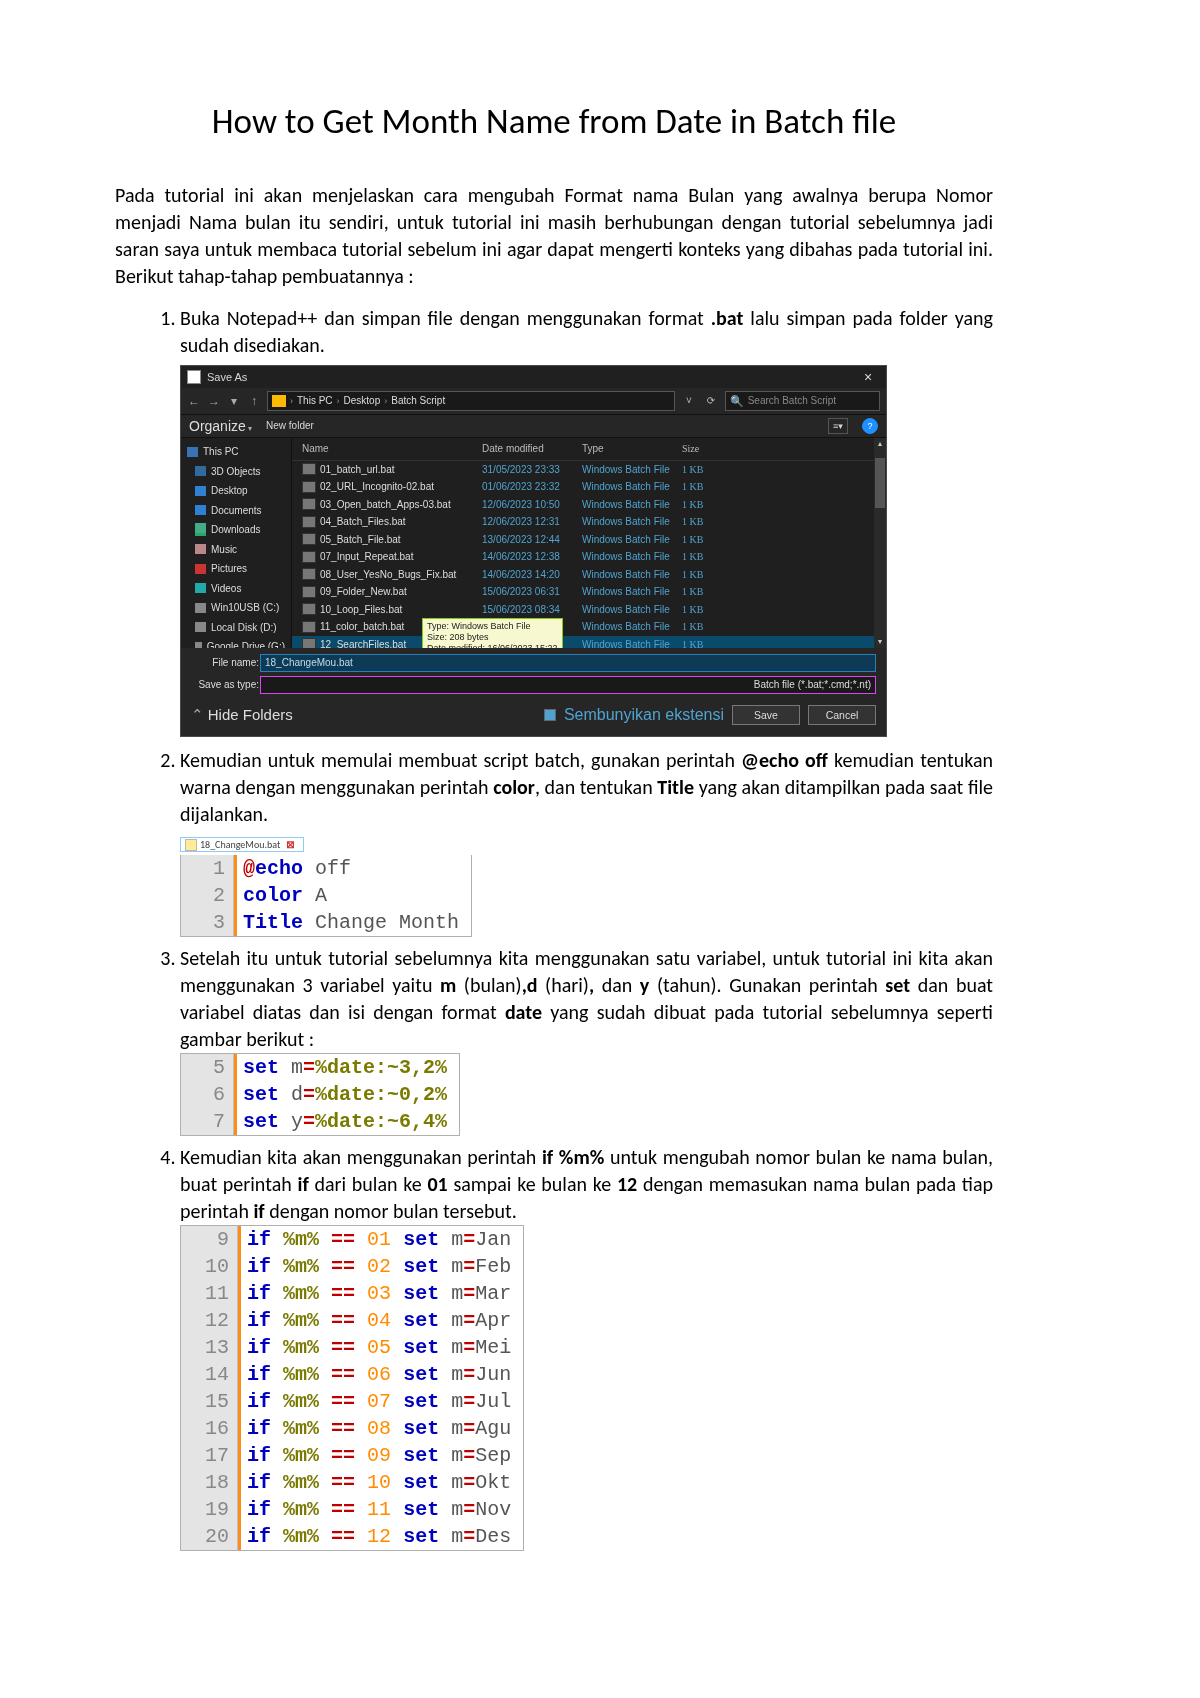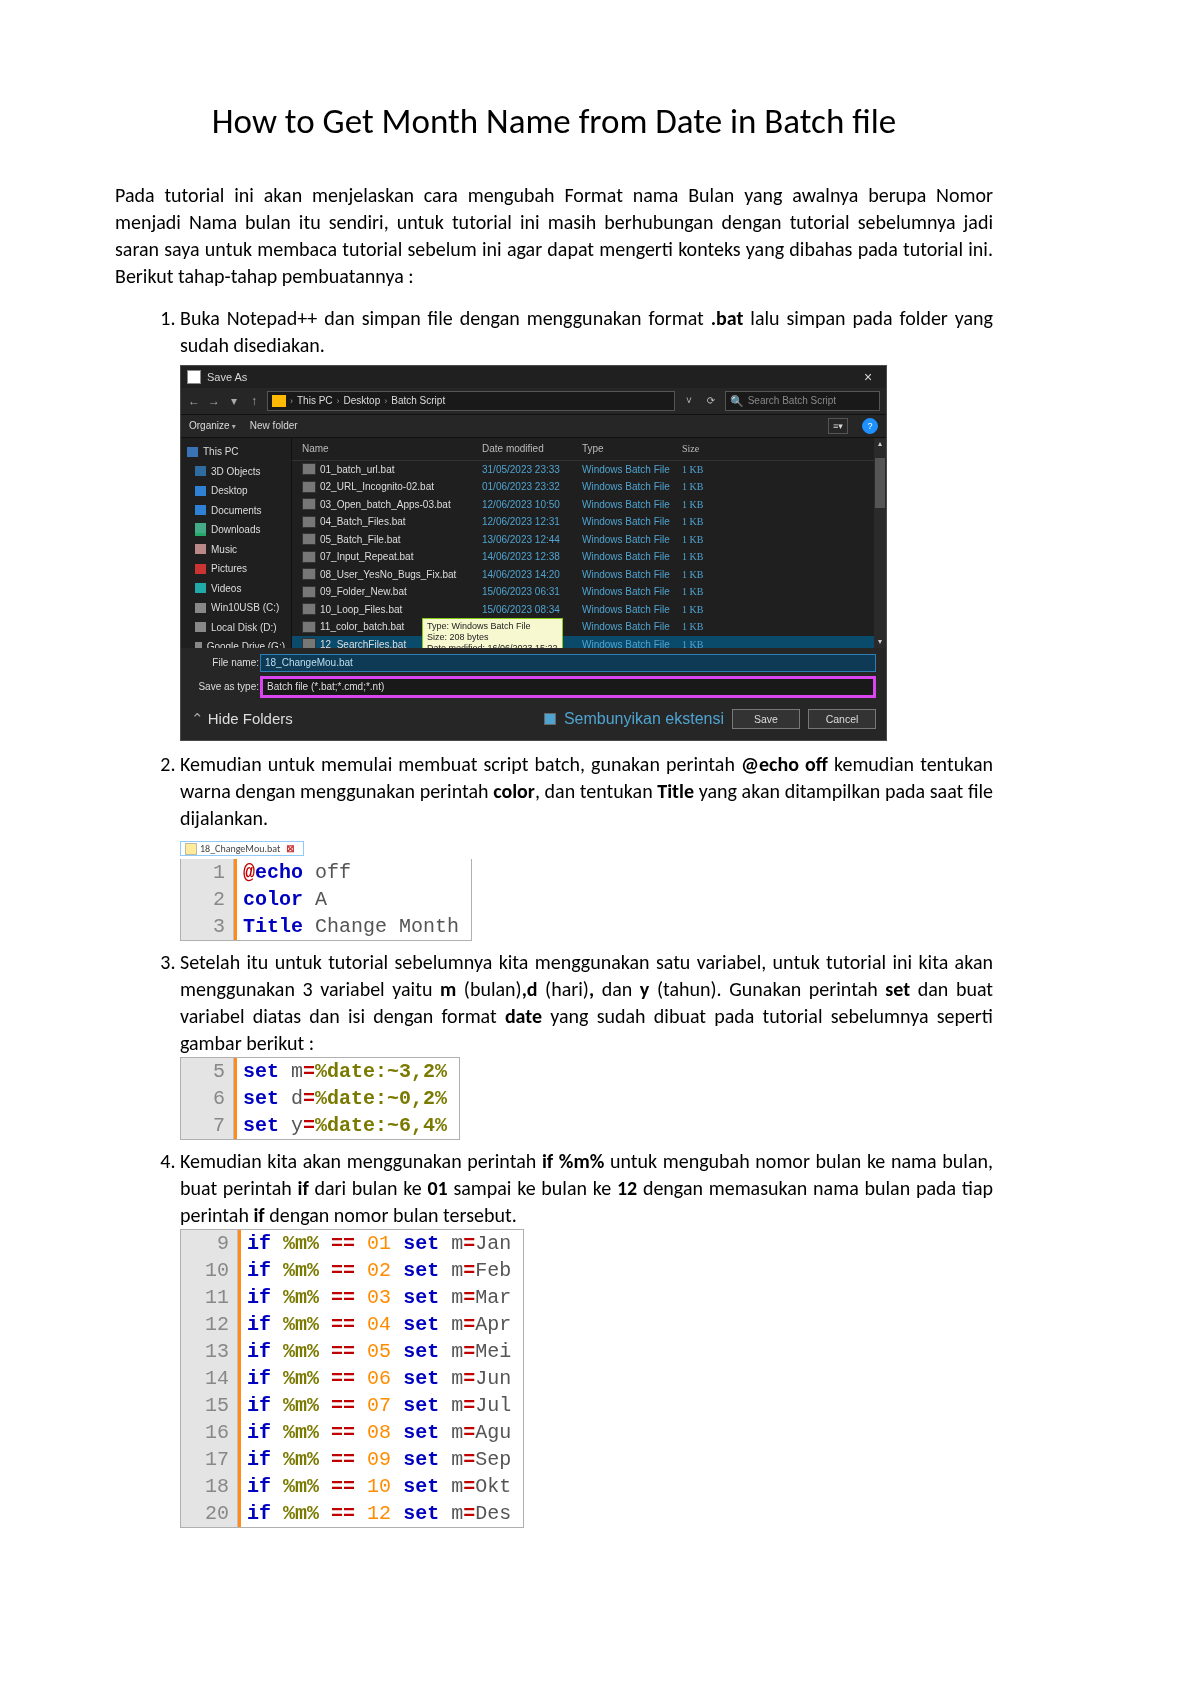--- a/index.html
+++ b/index.html
@@ -77,21 +77,21 @@
   .saveas-nav .refresh, .saveas-nav .dd { width:16px; text-align:center; font-size:10px; color:#bbb;}
   .saveas-nav .search {
     width:145px; background:#191919; border:1px solid #555; height:18px;
     display:flex; align-items:center; padding:0 4px; color:#888; gap:4px;
   }
   .search .mag { font-size:11px;}
   .saveas-toolbar {
     display:flex; align-items:center; height:22px; background:#262626; padding:0 8px; gap:14px;
     border-bottom:1px solid #111;
   }
-  .saveas-toolbar .org { font-size:10px; color:#ddd;}
+  .saveas-toolbar .org { font-size:14px; color:#ddd;}
   .saveas-toolbar .org::after { content:" ▾"; font-size:8px; color:#aaa;}
   .saveas-toolbar .spacer { flex:1; }
   .saveas-toolbar .opt, .saveas-toolbar .help {
     width:18px; height:14px; border:1px solid #555; font-size:9px; line-height:14px; text-align:center;
   }
   .saveas-toolbar .help { background:#1e90ff; border-color:#1e90ff; color:#fff; border-radius:50%; width:14px;}
   .saveas-body {
     display:flex; background:#1f1f1f; height:210px; position:relative;
   }
   .nav-pane {
@@ -138,21 +138,21 @@
   }
   .saveas-bottom {
     background:#262626; padding:6px 10px 10px 10px;
   }
   .field-row { display:flex; align-items:center; gap:1px; margin-bottom:4px; }
   .field-row .lbl { width:68px; text-align:right; font-size:10px; color:#ddd;}
   .field-row .input {
     flex:1; background:#0e3a56; border:1px solid #2a7fb5; height:16px; color:#bde; font-size:10px;
     padding:0 4px; display:flex; align-items:center;
   }
-  .field-row .input.combo { background:#191919; border:3px solid #d946ef; color:#ddd; }
+  .field-row .input.combo { background:#191919; border:1px solid #d946ef; color:#ddd;justify-content:flex-end; }
   .btn-row {
     display:flex; align-items:center; margin-top:10px; gap:8px;
   }
   .btn-row .hide { font-size:15px; color:#ddd; }
   .btn-row .hide::before { content:"⌃ "; color:#aaa;}
   .btn-row .gap { flex:1; }
   .btn-row .chk { width:10px; height:10px; border:1px solid #666; display:inline-block; background:#4fa3d0;}
   .btn-row .chk-lbl { font-size:16px; color:#4fa3d0; }
   .btn-row .wbtn {
     border:1px solid #777; background:#333; color:#ddd; font-size:10.5px; padding:2px 0;
@@ -514,19 +514,23 @@
           </div>
           <div class="code-line">
             <span class="gutter wide">17</span>
             <span class="code"><span class="kw">if</span> <span class="var">%m%</span> <span class="sym">==</span> <span class="num">09</span> <span class="kw">set</span> <span class="txt">m</span><span class="sym">=</span><span class="txt">Sep</span></span>
           </div>
           <div class="code-line">
             <span class="gutter wide">18</span>
             <span class="code"><span class="kw">if</span> <span class="var">%m%</span> <span class="sym">==</span> <span class="num">10</span> <span class="kw">set</span> <span class="txt">m</span><span class="sym">=</span><span class="txt">Okt</span></span>
           </div>
           <div class="code-line">
+            <span class="gutter wide">19</span>
+            <span class="code"><span class="kw">if</span> <span class="var">%m%</span> <span class="sym">==</span> <span class="num">11</span> <span class="kw">set</span> <span class="txt">m</span><span class="sym">=</span><span class="txt">Nov</span></span>
+          </div>
+          <div class="code-line">
             <span class="gutter wide">20</span>
             <span class="code"><span class="kw">if</span> <span class="var">%m%</span> <span class="sym">==</span> <span class="num">12</span> <span class="kw">set</span> <span class="txt">m</span><span class="sym">=</span><span class="txt">Des</span></span>
           </div>
         </div>
     </li>
   </ol>
 </div>
 
 </body></html>

